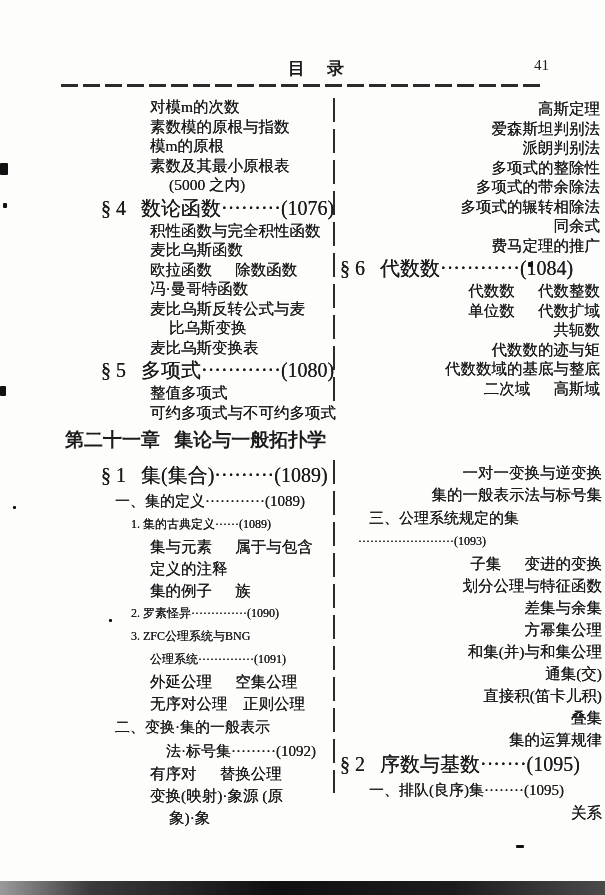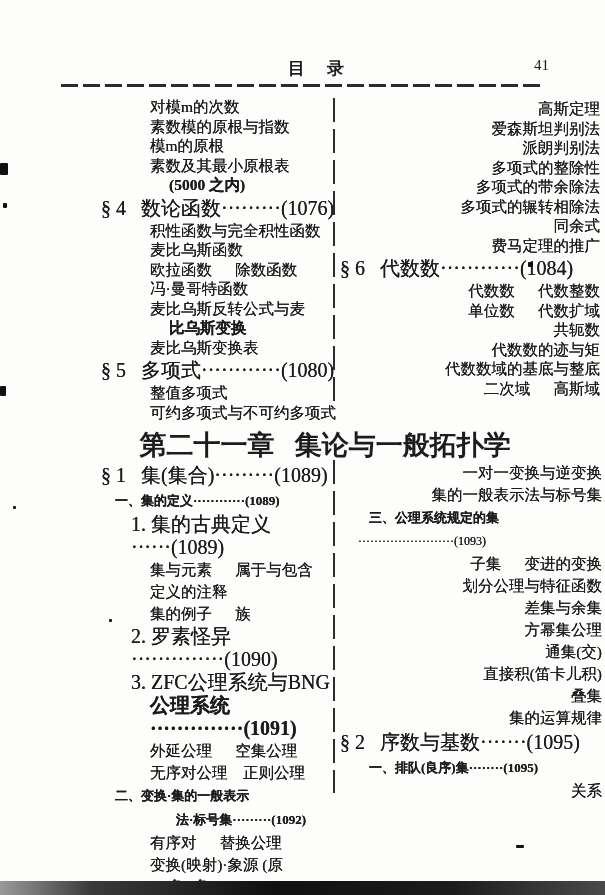--- a/index.html
+++ b/index.html
@@ -28,52 +28,52 @@
   
   .divider{
     position:absolute;width:2px;left:333px;
     background:repeating-linear-gradient(180deg,#2c2c2c 0 24px,rgba(0,0,0,0) 24px 31px);
   }
   .divider.seg1{top:98px;height:308px;}
   .divider.seg2{top:460px;height:333px;}
   
   .chapter{
     position:absolute;left:65px;top:427px;width:520px;
-    text-align:center;font-size:27px;font-weight:700;
+    text-align:left;font-size:19px;font-weight:700;
     white-space:pre;
   }
   
   .col{position:absolute;}
   .col-top-left    {left:65px; top:97px; width:272px;}
   .col-top-right   {left:338px;top:99px; width:262px;}
   .col-bottom-left {left:65px; top:462px;width:272px;}
   .col-bottom-right{left:338px;top:462px;width:264px;}
   .ln{white-space:pre-wrap;text-shadow:0 0 .5px currentColor;}
   
   .t-sub {font-size:15.5px;}
   .t-cont{font-size:15.5px;}
-  .t-num ,.t-numc{font-size:20px;}
-  .t-lvl1,.t-lvl1c{font-size:13px;font-weight:700;}
+  .t-num ,.t-numc{font-size:12px;}
+  .t-lvl1,.t-lvl1c{font-size:15px;font-weight:400;}
   .t-dots{font-size:12px;}
   .t-sect{font-size:20px;}
   
   .top .ln{line-height:19.5px;}
   .top .t-sect{line-height:26px;}
   .bottom .ln{line-height:22px;}
   .bottom .t-num,.bottom .t-numc,.bottom .t-dots{line-height:23px;}
   .bottom .t-lvl1,.bottom .t-lvl1c{line-height:24px;}
   .bottom .t-sect{line-height:27px;}
   
   .col-left .t-sub  {margin-left:85px;}
-  .col-left .t-cont {margin-left:104px;font-weight:bold;}
+  .col-left .t-cont {margin-left:104px;}
   .col-left .t-sect {margin-left:36px;}
   .col-left .t-lvl1 {margin-left:50px;}
   .col-left .t-lvl1c{margin-left:80px;text-align:center;}
   .col-left .t-num  {margin-left:66px;}
-  .col-left .t-numc {margin-left:85px;font-weight:bold;}
+  .col-left .t-numc {margin-left:85px;}
   
   .col-right .t-sub {margin-left:47px;text-align:right;}
   .col-right .t-sect{margin-left:2px;}
   .col-right .t-lvl1{margin-left:31px;}
   .col-right .t-dots{margin-left:20px;}
   
   .speck{position:absolute;background:#111;border-radius:1px;}
   .edge-shadow{
     position:absolute;left:0;bottom:0;width:605px;height:14px;
     background:linear-gradient(90deg,#9a9a9a 0%,#3a3a3a 15%,#101010 45%,#1c1c1c 75%,#4a4a4a 100%);
@@ -149,20 +149,21 @@
     </div>
   <div class="col col-right bottom col-bottom-right">
       <div class="ln t-sub">一对一变换与逆变换</div>
       <div class="ln t-sub">集的一般表示法与标号集</div>
       <div class="ln t-lvl1">三、公理系统规定的集</div>
       <div class="ln t-dots">························(1093)</div>
       <div class="ln t-sub">子集      变进的变换</div>
       <div class="ln t-sub">划分公理与特征函数</div>
       <div class="ln t-sub">差集与余集</div>
       <div class="ln t-sub">方幂集公理</div>
+      <div class="ln t-sub">和集(并)与和集公理</div>
       <div class="ln t-sub">通集(交)</div>
       <div class="ln t-sub">直接积(笛卡儿积)</div>
       <div class="ln t-sub">叠集</div>
       <div class="ln t-sub">集的运算规律</div>
       <div class="ln t-sect">§ 2   序数与基数·······(1095)</div>
       <div class="ln t-lvl1">一、排队(良序)集········(1095)</div>
       <div class="ln t-sub">关系</div>
     </div>
 
   <div class="speck" style="left:0;top:163px;width:8px;height:12px;"></div>

